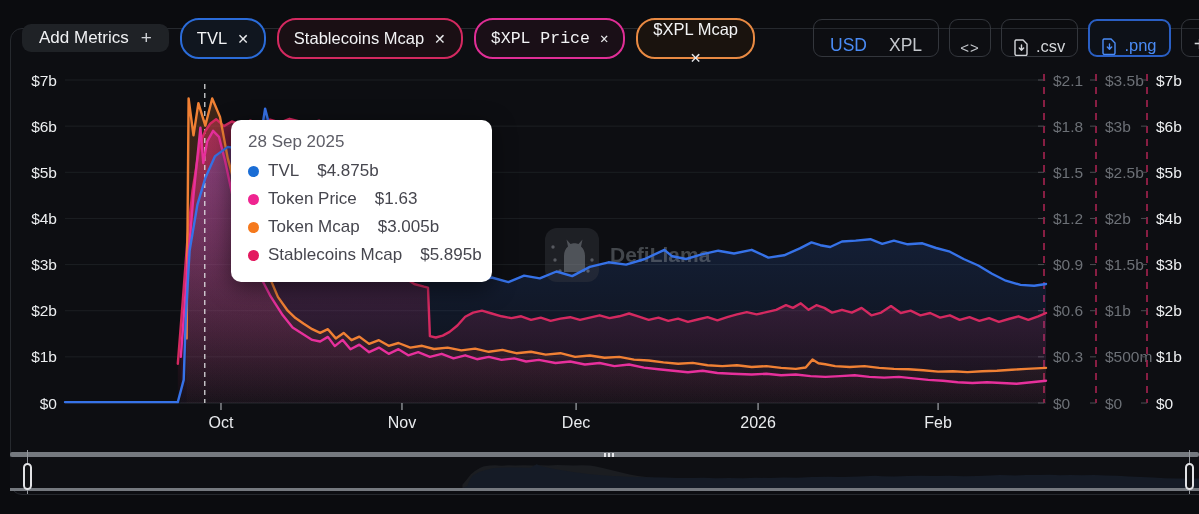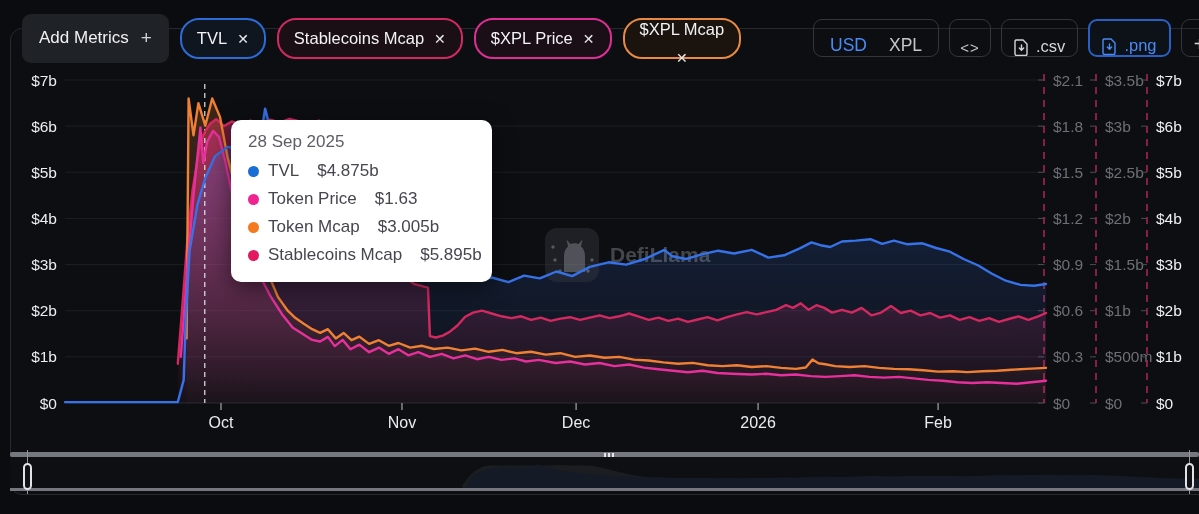--- a/index.html
+++ b/index.html
@@ -5,21 +5,21 @@
   html,body{margin:0;padding:0}
   body{
     width:1199px;height:514px;position:relative;overflow:hidden;
     background:#0b0c0f;font-family:"Liberation Sans",sans-serif;
     -webkit-font-smoothing:antialiased;color:#eceef0;
   }
   .card{position:absolute;left:10px;top:28px;width:1200px;height:465px;
     border:1px solid #26292e;border-radius:12px;background:#0d0e12;}
   
   .toolbar-left{position:absolute;left:22px;top:18px;height:40px;display:flex;align-items:center;gap:11px;z-index:6}
-  .add-metrics{height:49px;display:flex;align-items:center;gap:12px;padding:0 17px;
+  .add-metrics{height:28px;display:flex;align-items:center;gap:12px;padding:0 17px;
     background:#1f2226;border-radius:9px;font-size:17px;color:#f0f1f3;cursor:pointer}
   .add-metrics .plus{font-size:19px;color:#cfd2d6}
   .chip{height:37px;display:flex;align-items:center;gap:10px;padding:0 15px;
     border:2px solid;border-radius:19px;font-size:16.5px;color:#f2f3f5;cursor:pointer;white-space:nowrap}
   .chip .x{font-size:14px;color:#e8e9eb;margin-top:1px}
   .toolbar-right{position:absolute;left:813px;top:19px;height:38px;display:flex;align-items:center;gap:10px;z-index:6}
   .tbtn{height:38px;display:flex;align-items:flex-end;justify-content:center;gap:7px;padding:0 12px;
     border:1px solid #33363c;border-radius:9px;background:transparent;color:#d3d5d9;font-size:16.5px;cursor:pointer;box-sizing:border-box}
   .currency{gap:22px;padding:0 16px;font-size:17.5px}
   .cur-usd{color:#4a8bf5;font-weight:500}
@@ -59,21 +59,21 @@
   </div>
   <div id="chips" style="display:flex;gap:11px;align-items:center">
       <div class="chip" style="border-color: rgb(43, 108, 217); background: rgb(16, 22, 31);">
         <span>TVL</span>
         <span class="x">✕</span>
       </div>
       <div class="chip" style="border-color: rgb(212, 41, 96); background: rgb(26, 15, 20);">
         <span>Stablecoins Mcap</span>
         <span class="x">✕</span>
       </div>
-      <div class="chip" style="border-color: rgb(224, 46, 150); background: rgb(26, 15, 23);">
+      <div class="chip" style="border-color: rgb(224, 46, 150); background: rgb(26, 15, 23); font-family: Liberation Mono, monospace;">
         <span>$XPL Price</span>
         <span class="x">✕</span>
       </div>
       <div class="chip" style="border-color: rgb(233, 138, 67); background: rgb(26, 19, 14); flex-direction: column;">
         <span>$XPL Mcap</span>
         <span class="x">✕</span>
       </div>
     </div>
 </div>
 

